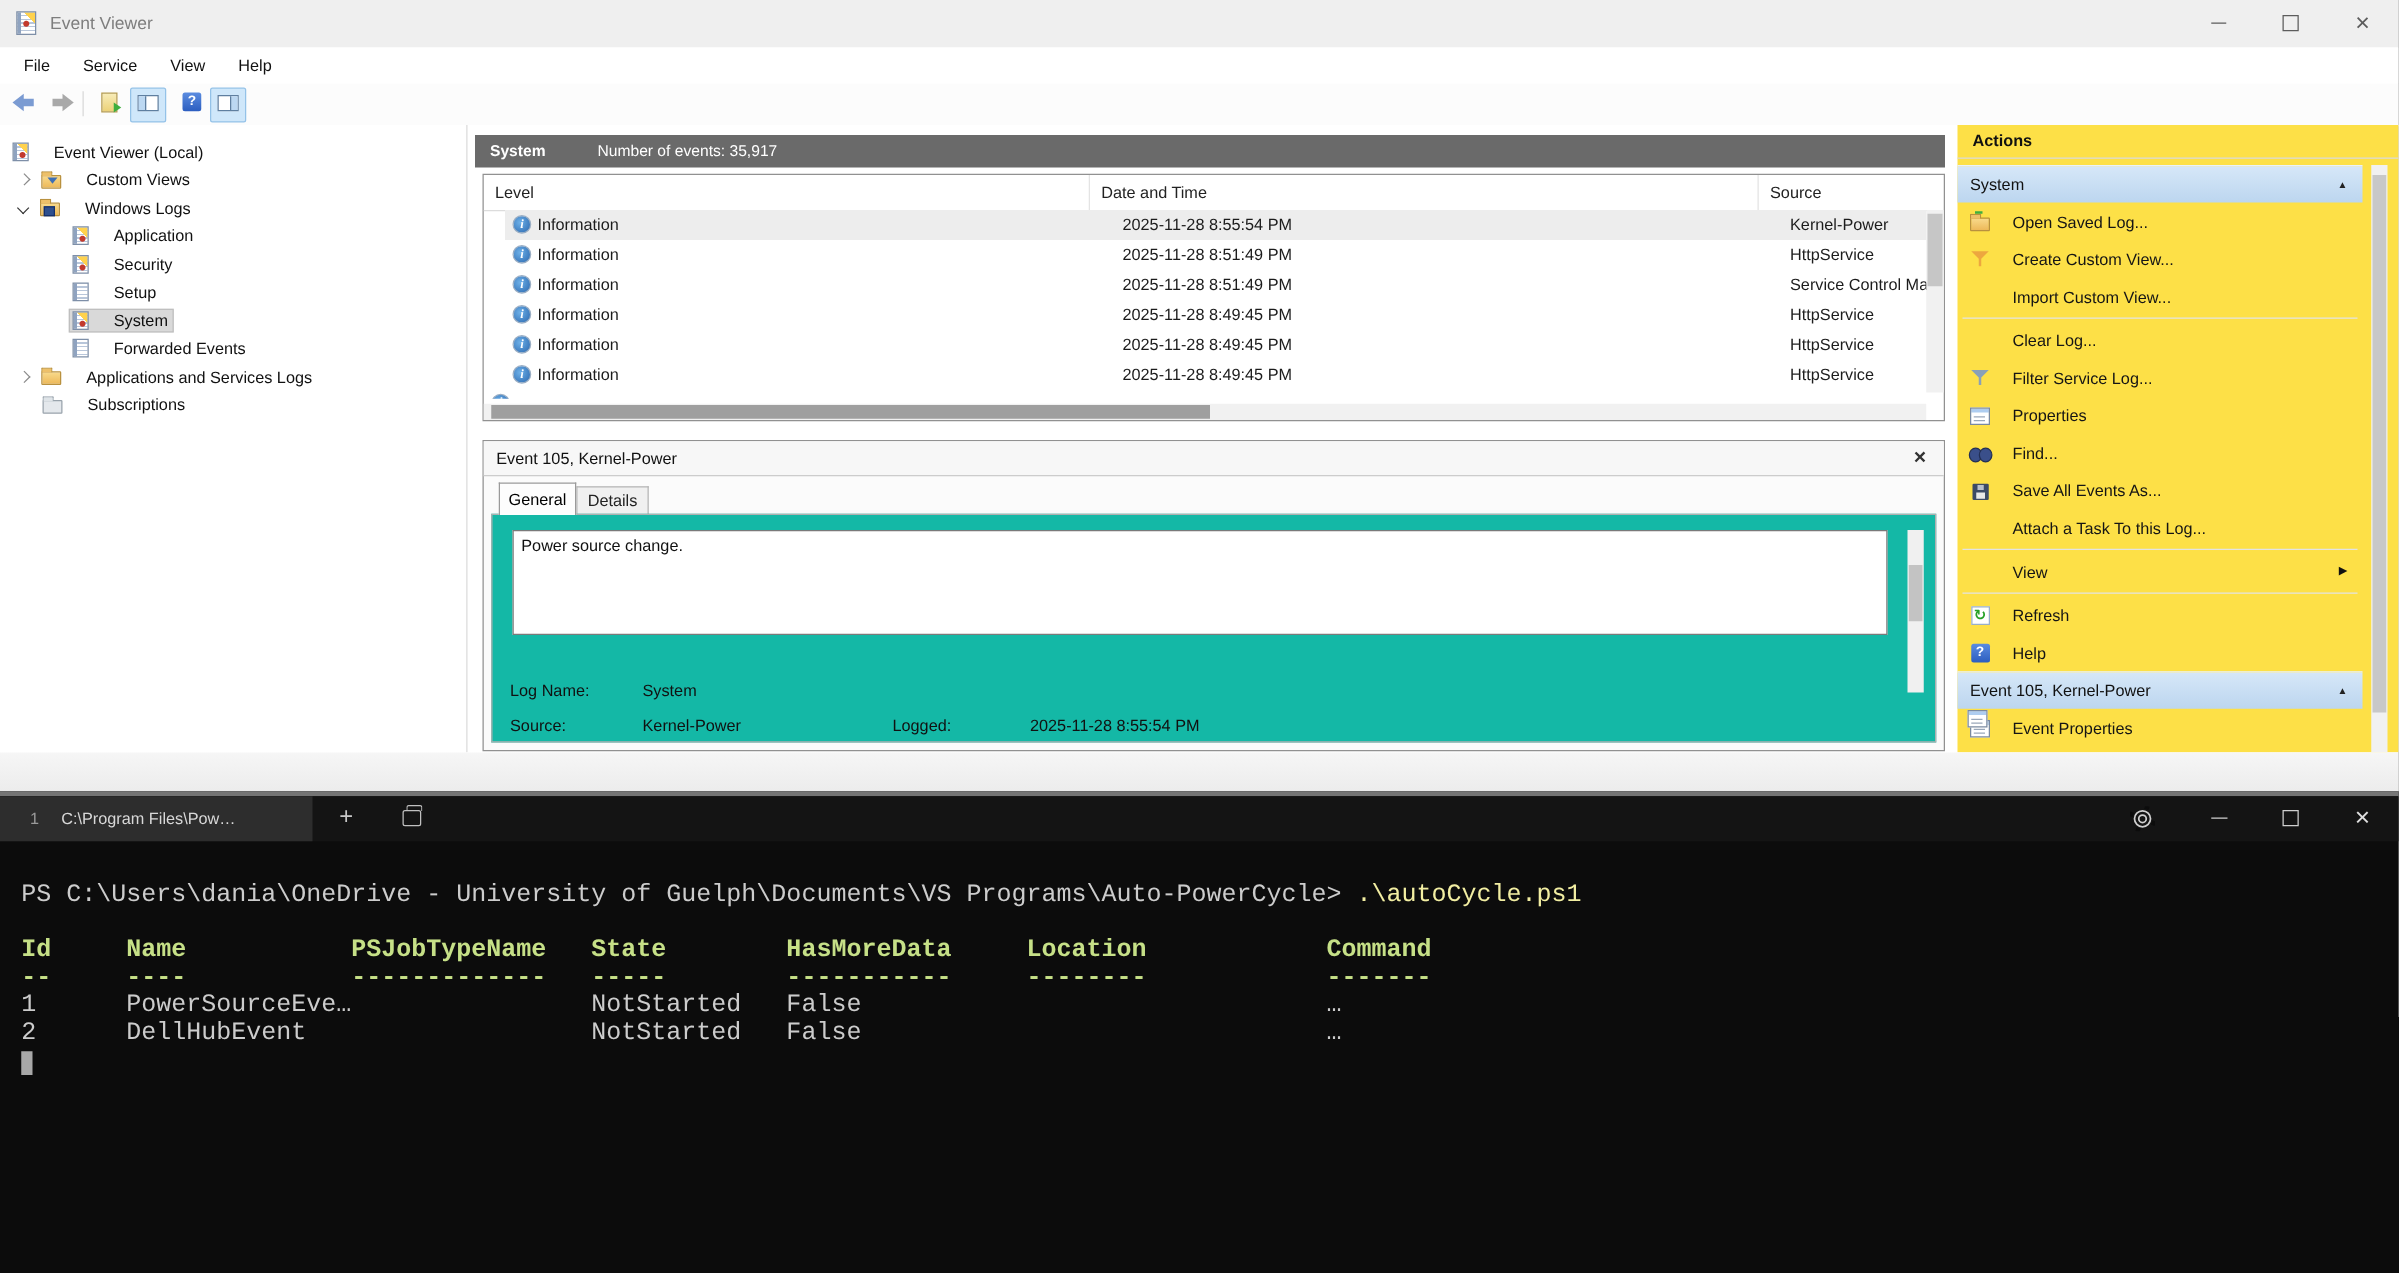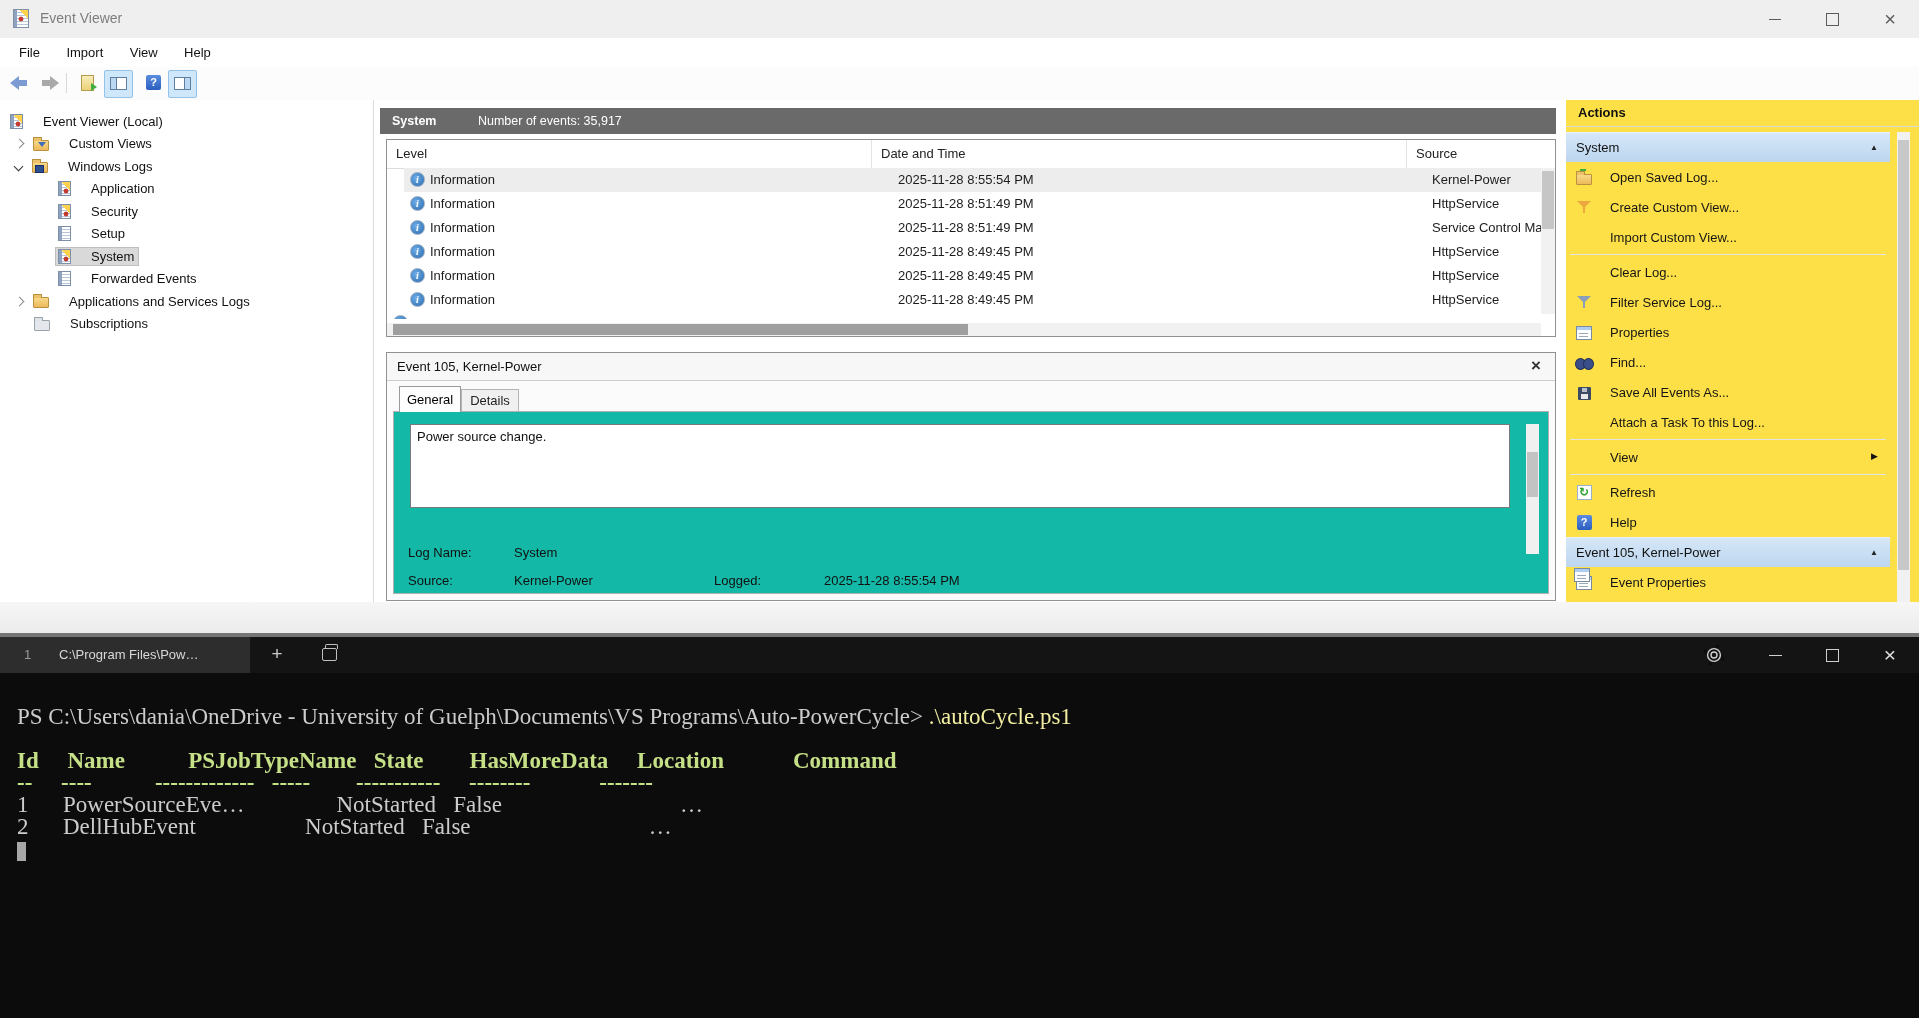--- a/index.html
+++ b/index.html
@@ -122,32 +122,32 @@
   .ic-refresh::before{content:"↻";}
   .ic-folder.open::after{content:"";position:absolute;left:3px;top:-6px;width:6px;height:2px;background:#3fae3f;}
   .a-clip{position:absolute;left:8px;top:468px;width:16px;height:14px;}
   .ev-bottom{position:absolute;left:0;top:602px;width:100%;height:31px;background:linear-gradient(#f6f6f6,#ececec);}
   
   #term{position:absolute;left:0;top:633px;width:1919px;height:385px;background:#0c0c0c;}
   .t-topline{position:absolute;left:0;top:0;width:100%;height:4px;background:#757575;}
   .t-tabbar{position:absolute;left:0;top:4px;width:100%;height:36px;background:#141414;}
   .t-tab{position:absolute;left:0;top:0;width:250px;height:36px;background:#2d2d2d;}
   .t-tabnum{position:absolute;left:24px;top:0;line-height:36px;font-size:13px;color:#9a9a9a;}
-  .t-tabtitle{position:absolute;left:59px;top:0;line-height:36px;font-size:13px;color:#d8d8d8;white-space:nowrap;overflow:hidden;width:190px;}
+  .t-tabtitle{position:absolute;left:49px;top:0;line-height:36px;font-size:13px;color:#d8d8d8;white-space:nowrap;overflow:hidden;width:190px;}
   .t-plus{position:absolute;left:262px;top:0;width:30px;height:36px;color:#c8c8c8;font-size:19px;line-height:34px;text-align:center;font-weight:lighter;}
   .t-plus::before{content:"+";}
   .t-switch{position:absolute;left:322px;top:11px;width:13px;height:11px;border:1.4px solid #c0c0c0;border-radius:2px;}
   .t-switch::before{content:"";position:absolute;left:2px;top:-5px;width:11px;height:4px;border:1.4px solid #c0c0c0;border-bottom:none;border-radius:2px 2px 0 0;}
   .t-cap{position:absolute;top:0;width:56px;height:36px;text-align:center;line-height:36px;color:#d9d9d9;}
   .t-gear{position:absolute;left:1704px;top:8px;width:20px;height:20px;}
   .tg-min{display:inline-block;width:13px;border-top:1.4px solid #cfcfcf;vertical-align:middle;}
   .tg-max{display:inline-block;width:11px;height:11px;border:1.2px solid #cfcfcf;vertical-align:middle;}
   .tg-close::before{content:"×";font-size:21px;color:#e0e0e0;}
   .t-content{position:absolute;left:0;top:40px;right:0;bottom:0;padding:33px 0 0 17px;
-             font-family:Liberation Serif, serif;font-size:23px;line-height:22px;color:#cccccc;}
+             font-family:Liberation Mono, monospace;font-size:20px;line-height:22px;color:#cccccc;}
   .tline{white-space:pre;height:22px;}
   .tline.hdr{color:#c6e087;font-weight:bold;}
   .cmd{color:#f2eea2;}
   .cursor{display:inline-block;width:9px;height:19px;background:#a8a8a8;vertical-align:text-bottom;}
 </style>
 </head>
 <body>
 
 <div id="root">
 
@@ -156,21 +156,21 @@
     <div class="ev-titlebar">
       <span class="ic ic-log ev big app-ic"></span>
       <span class="ev-title">Event Viewer</span>
       <div class="cap-btn" style="left:1750px;"><span class="glyph-min"></span></div>
       <div class="cap-btn" style="left:1807px;"><span class="glyph-max"></span></div>
       <div class="cap-btn glyph-close" style="left:1865px;"></div>
     </div>
 
     <div class="ev-menubar">
       <span class="menu-item" style="margin-left:8px;">File</span>
-      <span class="menu-item">Import</span>
+      <span class="menu-item">Service</span>
       <span class="menu-item">View</span>
       <span class="menu-item">Help</span>
     </div>
 
     <div class="ev-toolbar">
       <div class="tb-btn" style="left:6px;"><span class="ic ic-arrow back"></span></div>
       <div class="tb-btn" style="left:36px;"><span class="ic ic-arrow fwd"></span></div>
       <div class="tb-sep"></div>
       <div class="tb-btn" style="left:74px;"><span class="ic ic-clip"></span></div>
       <div class="tb-btn hl" style="left:104px;"><span class="ic ic-panewin"></span></div>

